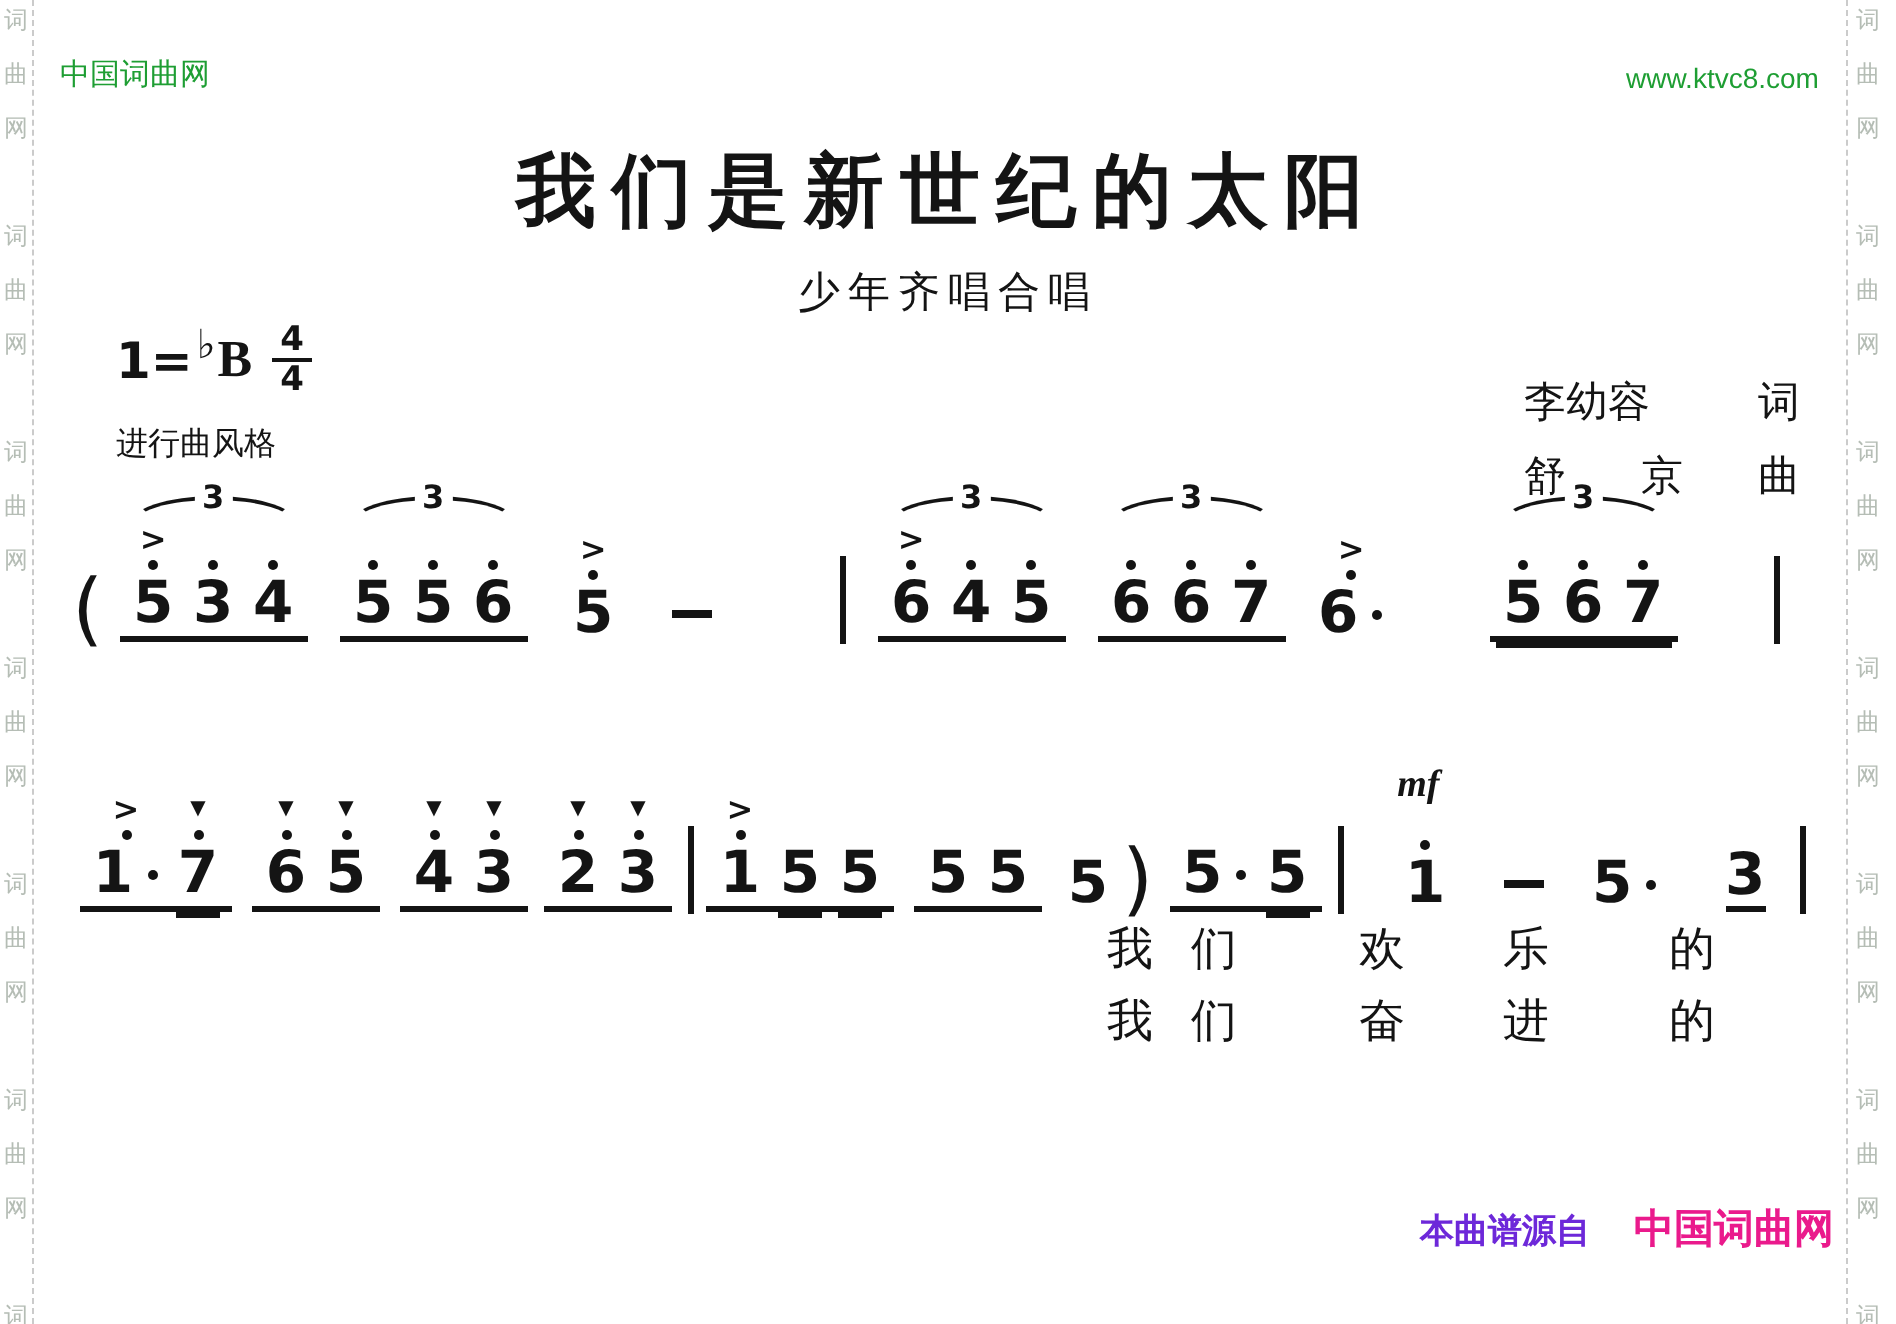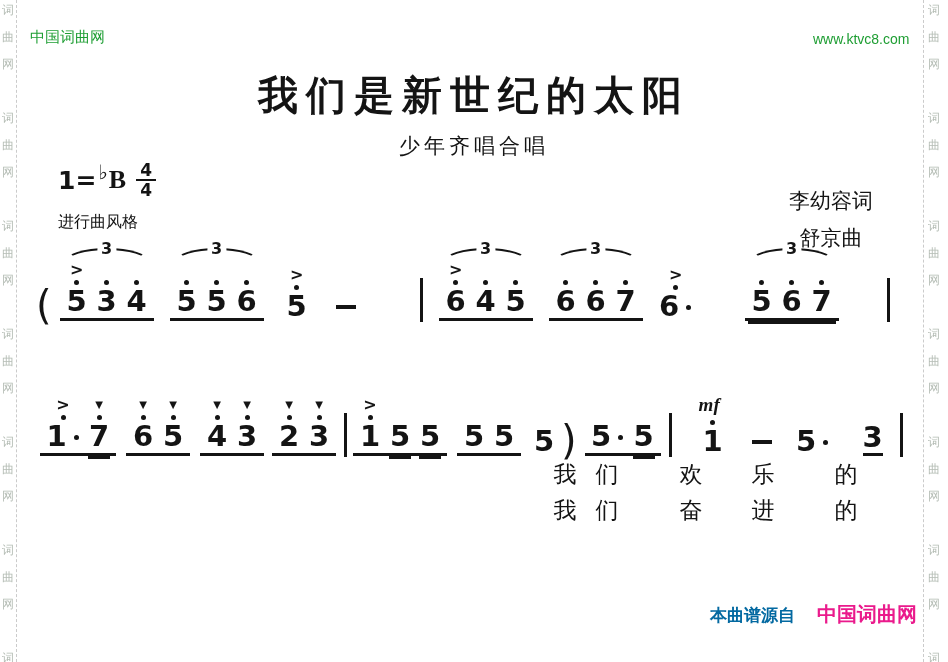--- a/index.html
+++ b/index.html
@@ -16,52 +16,52 @@
   .wm-char.wm-end { margin-bottom:42px; }
   
   .hdr-left  { position:absolute; left:30px; top:28px; font-size:15px; font-weight:500; color:var(--green,#1e9e33); text-decoration:none; }
   .hdr-right { position:absolute; left:813px; top:31px; font-size:14px; color:var(--green,#1e9e33); text-decoration:none; }
   .title { position:absolute; left:0; right:0; top:68px; text-align:center;
            font-family:"Liberation Serif","DejaVu Serif",serif; font-weight:700;
            font-size:40px; letter-spacing:8px; }
   .subtitle { position:absolute; left:0; right:0; top:132px; text-align:center;
            font-family:"Liberation Serif","DejaVu Serif",serif; font-size:21px; letter-spacing:4px; }
   .footer { position:absolute; left:710px; top:601px; display:flex; align-items:baseline; gap:22px; }
-  .footer .src { font-size:17px; font-weight:700; color:#0369a1; }
+  .footer .src { font-size:17px; font-weight:700; color:#6d28d9; }
   .footer .brand { font-size:20px; font-weight:700; color:var(--pink,#ea1a8c); text-decoration:none; }
   
   .keysig { position:absolute; left:58px; top:156px; display:flex; align-items:center; height:48px; }
   .keysig .tonic { font-weight:800; font-size:25px; font-family:"DejaVu Sans",sans-serif; }
   .keysig .flat { font-family:"DejaVu Serif",serif; font-size:20px; transform:translateY(-8px); margin-left:2px; }
   .keysig .keyletter { font-family:"Liberation Serif","DejaVu Serif",serif; font-weight:700; font-size:26px; margin-left:1px; }
   .frac { display:flex; flex-direction:column; align-items:center; margin-left:10px; }
   .frac span { font-weight:800; font-size:17px; line-height:18px; padding:0 4px; font-family:"DejaVu Sans",sans-serif; }
   .frac .num { border-bottom:2px solid #141414; }
   .tempo { position:absolute; left:58px; top:212px; font-size:16px; }
   .credits { position:absolute; left:762px; top:186px; width:138px;
              font-family:"Liberation Serif","DejaVu Serif",serif; font-size:21px; }
-  .credit-row { display:flex; justify-content:center; line-height:30px; }
+  .credit-row { display:flex; justify-content:space-between; line-height:30px; }
   .credit-row + .credit-row { margin-top:7px; }
   
   .score-line { position:absolute; display:flex; align-items:flex-end; height:74px; }
   #line1 { left:36px; top:247px; }
   #line2 { left:40px; top:382px; }
   .note { position:relative; display:inline-flex; flex-direction:column; align-items:center; width:30px; }
   .note.dotted { width:42px; }
   .orn { height:17px; line-height:17px; font-weight:700; font-size:16px; font-family:"DejaVu Sans",sans-serif; }
   .orn.mar { font-size:10px; }
   .hidot { height:8px; display:flex; align-items:center; justify-content:center; }
   .dotc { width:5px; height:5px; border-radius:50%; background:#141414; }
   .drow { position:relative; font-family:"DejaVu Sans",sans-serif; font-weight:800;
           font-size:29px; line-height:30px; }
   .note.dotted .drow { padding-right:13px; }
   .after-dot { position:absolute; right:1px; top:14px; width:5px; height:5px; border-radius:50%; background:#141414; }
   .note.u1 .drow { border-bottom:3px solid #141414; padding-bottom:1px; }
   .xu { position:absolute; left:4px; right:4px; bottom:-8px; height:3px; background:#141414; }
-  .dyn { position:absolute; top:-19px; left:1px; font:italic 700 19px "Liberation Serif","DejaVu Serif",serif;margin-top:12px; }
+  .dyn { position:absolute; top:-19px; left:1px; font:italic 700 19px "Liberation Serif","DejaVu Serif",serif; }
   .group { position:relative; display:inline-flex; }
   .group .notes { display:inline-flex; border-bottom:3px solid #141414; padding:0 2px 2px; }
   .group.beams-2 .notes { box-shadow:0 6px 0 -3px #141414; }
   .arc { position:absolute; top:-15px; left:5px; right:5px; height:18px; }
   .arc-line { position:absolute; left:0; right:0; top:2px; height:28px;
               border:2.5px solid transparent; border-top:2.5px solid #141414; border-radius:50%; }
   .arc-num { position:absolute; left:50%; top:-7px; transform:translateX(-50%);
              background:#fff; padding:0 4px; font:600 16px "DejaVu Sans",sans-serif; }
   .bar { width:3px; height:44px; background:#141414; align-self:flex-end; margin-bottom:-1px; }
   .dash { width:20px; height:4px; background:#141414; align-self:flex-end; margin-bottom:12px; }

